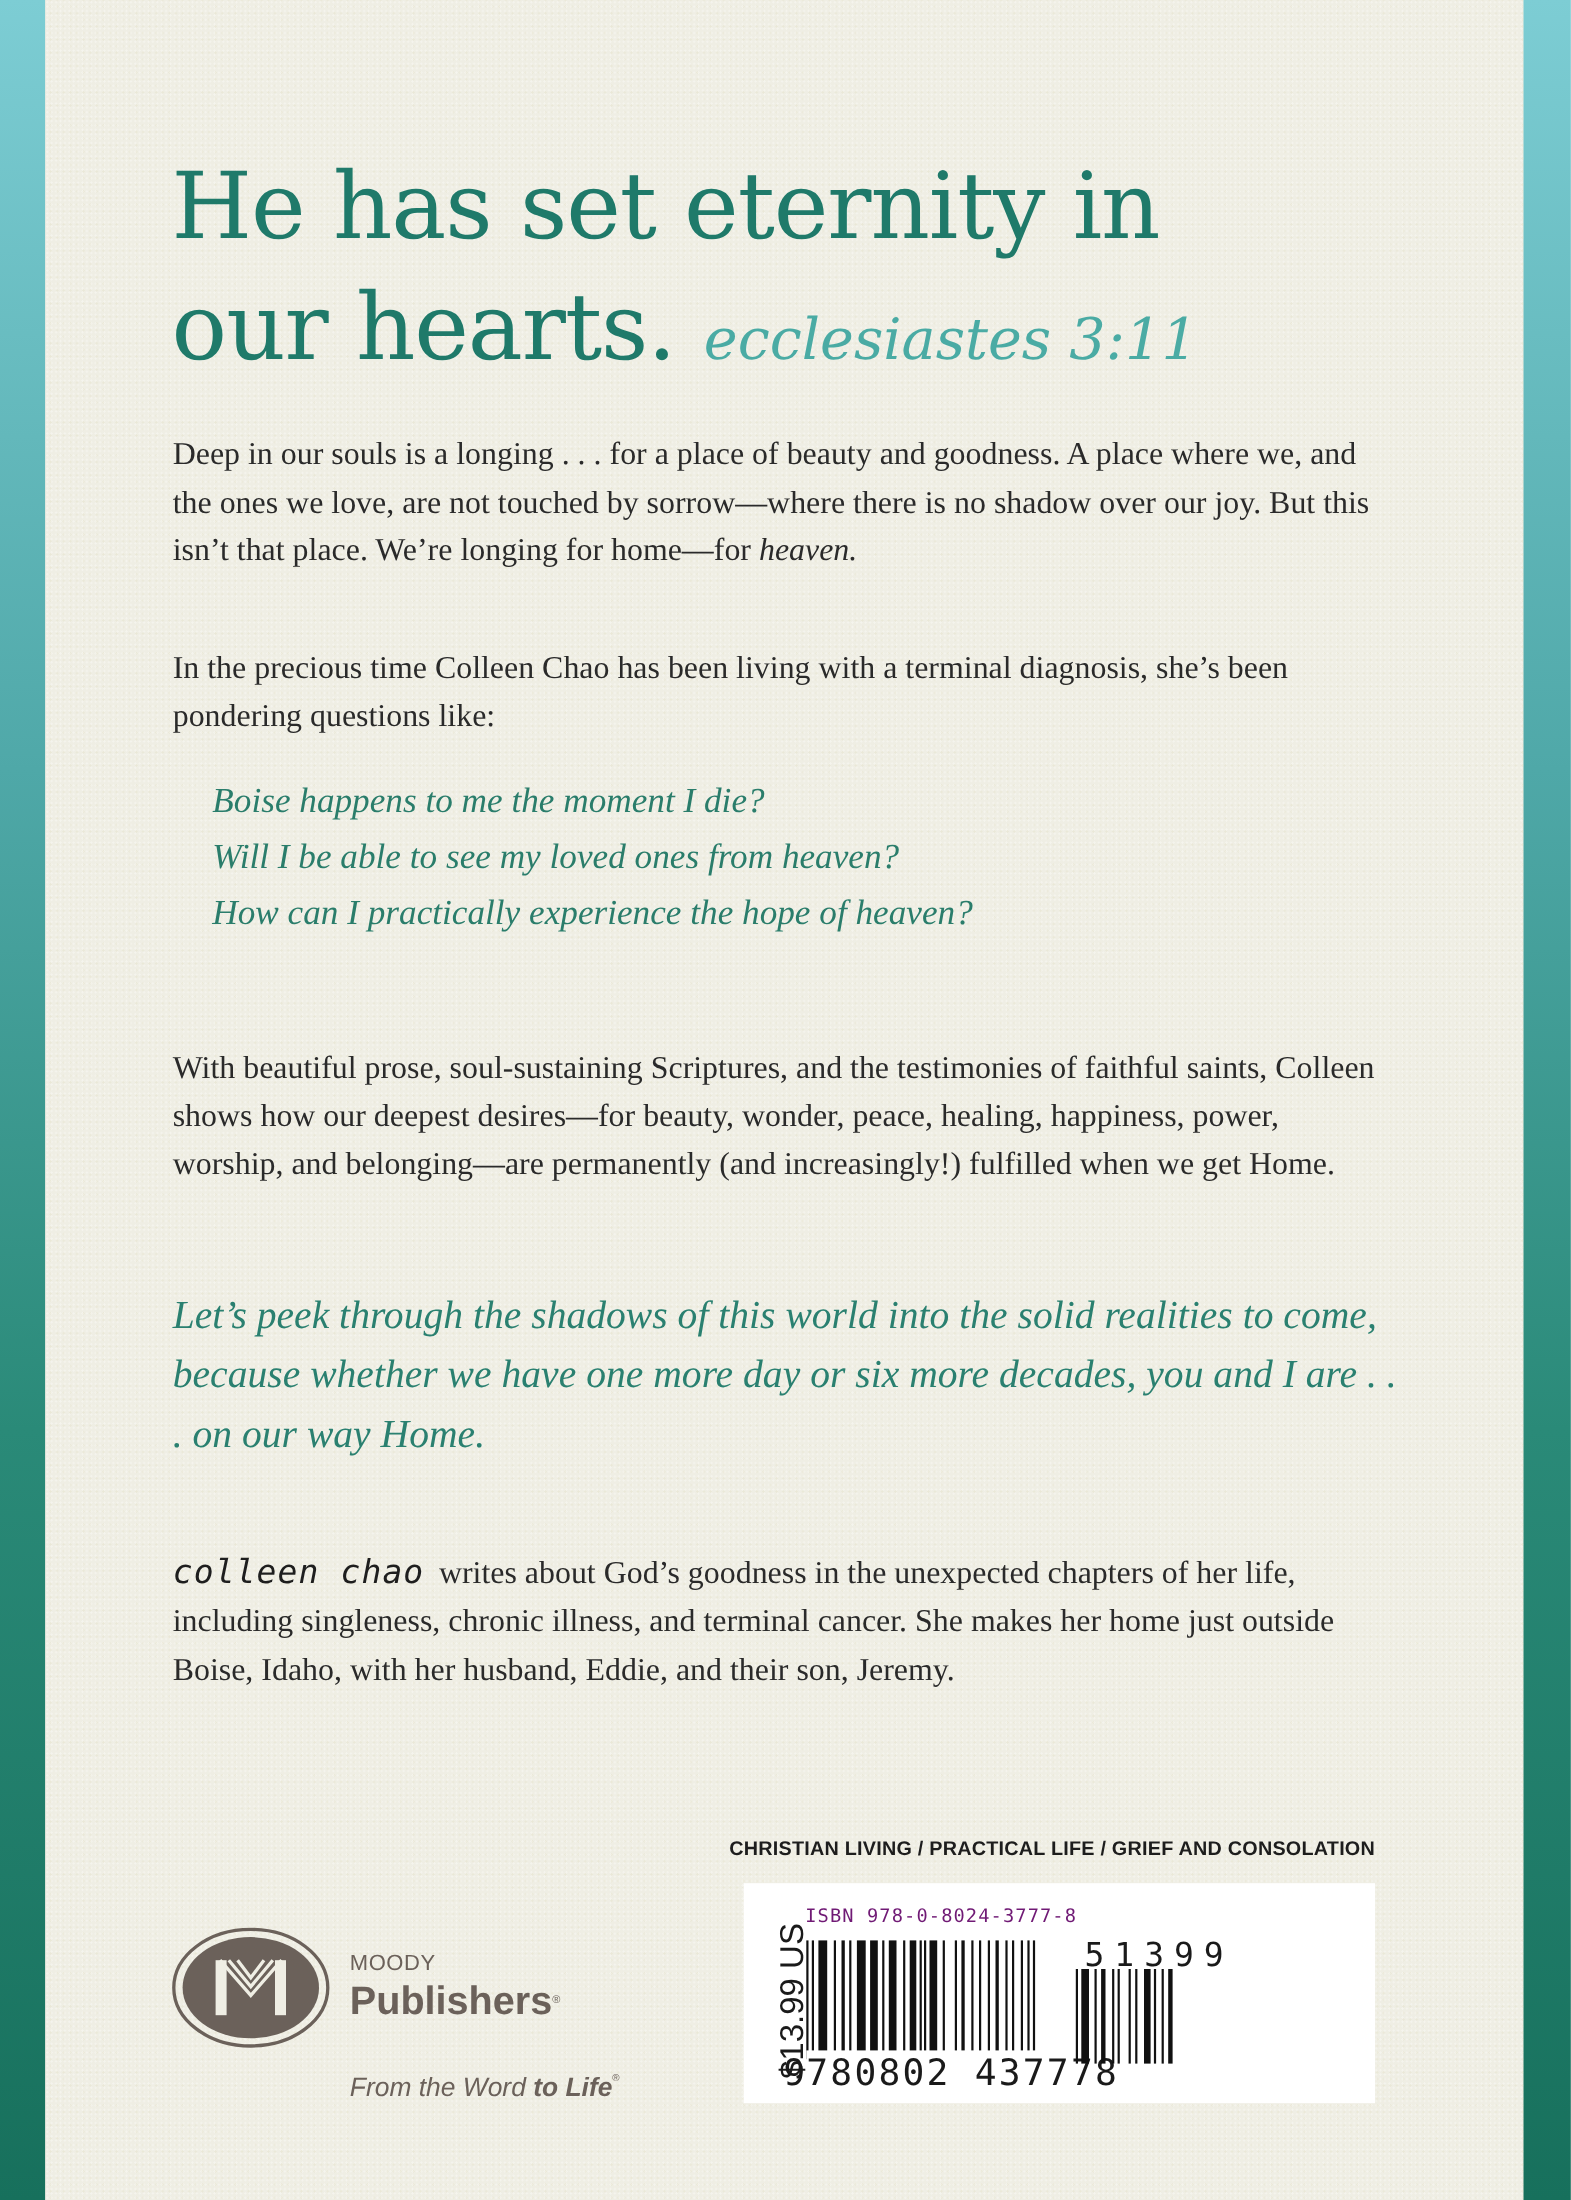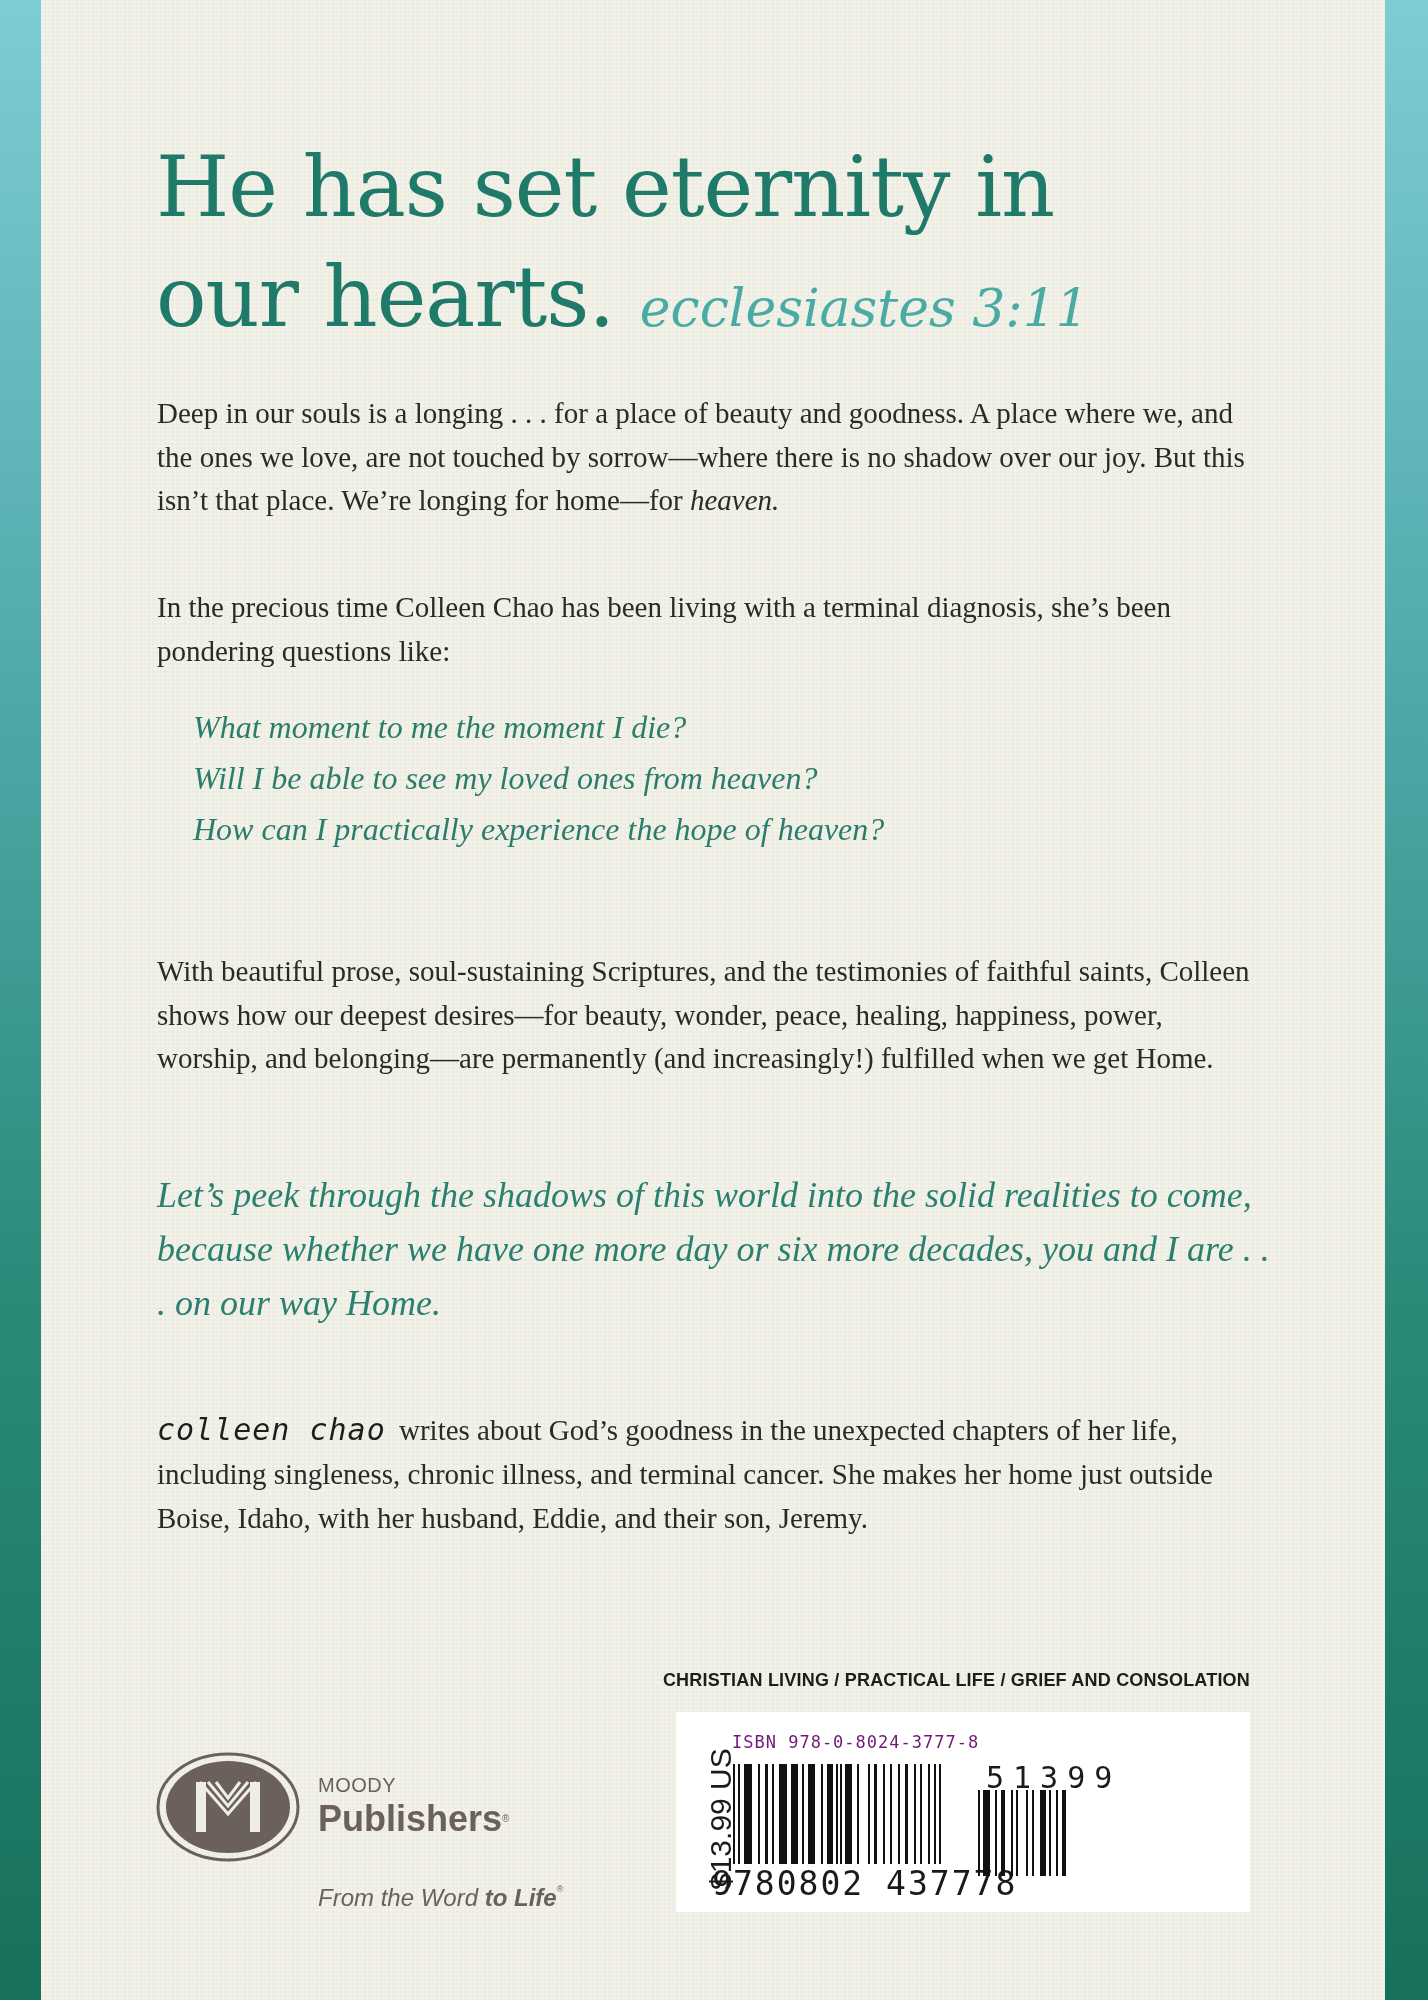--- a/index.html
+++ b/index.html
@@ -118,21 +118,21 @@
   <span>He has set eternity in</span><br>
   <span>our hearts.</span>
   <span class="ref">ecclesiastes 3:11</span>
 </h1>
 
 <p class="body-text p1"><span>Deep in our souls is a longing . . . for a place of beauty and goodness. A place where we, and the ones we love, are not touched by sorrow—where there is no shadow over our joy. But this isn’t that place. We’re longing for home—for</span> <i>heaven.</i></p>
 
 <p class="body-text p2">In the precious time Colleen Chao has been living with a terminal diagnosis, she’s been pondering questions like:</p>
 
 <ul class="questions">
-  <li>What moment to me the moment I die?</li>
+  <li>Boise happens to me the moment I die?</li>
   <li>Will I be able to see my loved ones from heaven?</li>
   <li>How can I practically experience the hope of heaven?</li>
 </ul>
 
 <p class="body-text p3">With beautiful prose, soul-sustaining Scriptures, and the testimonies of faithful saints, Colleen shows how our deepest desires—for beauty, wonder, peace, healing, happiness, power, worship, and belonging—are permanently (and increasingly!) fulfilled when we get Home.</p>
 
 <p class="closing">Let’s peek through the shadows of this world into the solid realities to come, because whether we have one more day or six more decades, you and I are  . . . on our way Home.</p>
 
 <p class="bio"><span class="author-sig">colleen chao</span> <span>writes about God’s goodness in the unexpected chapters of her life, including singleness, chronic illness, and terminal cancer. She makes her home just outside Boise, Idaho, with her husband, Eddie, and their son, Jeremy.</span></p>
 

